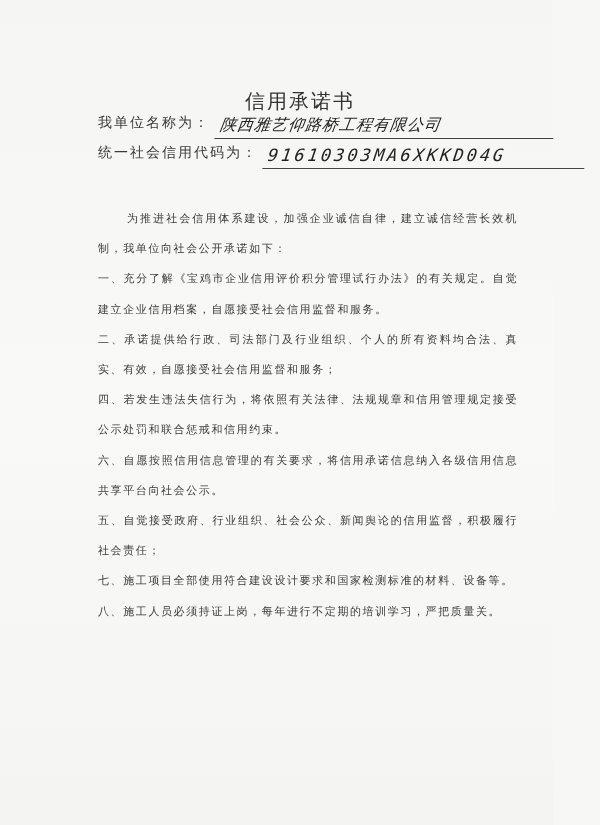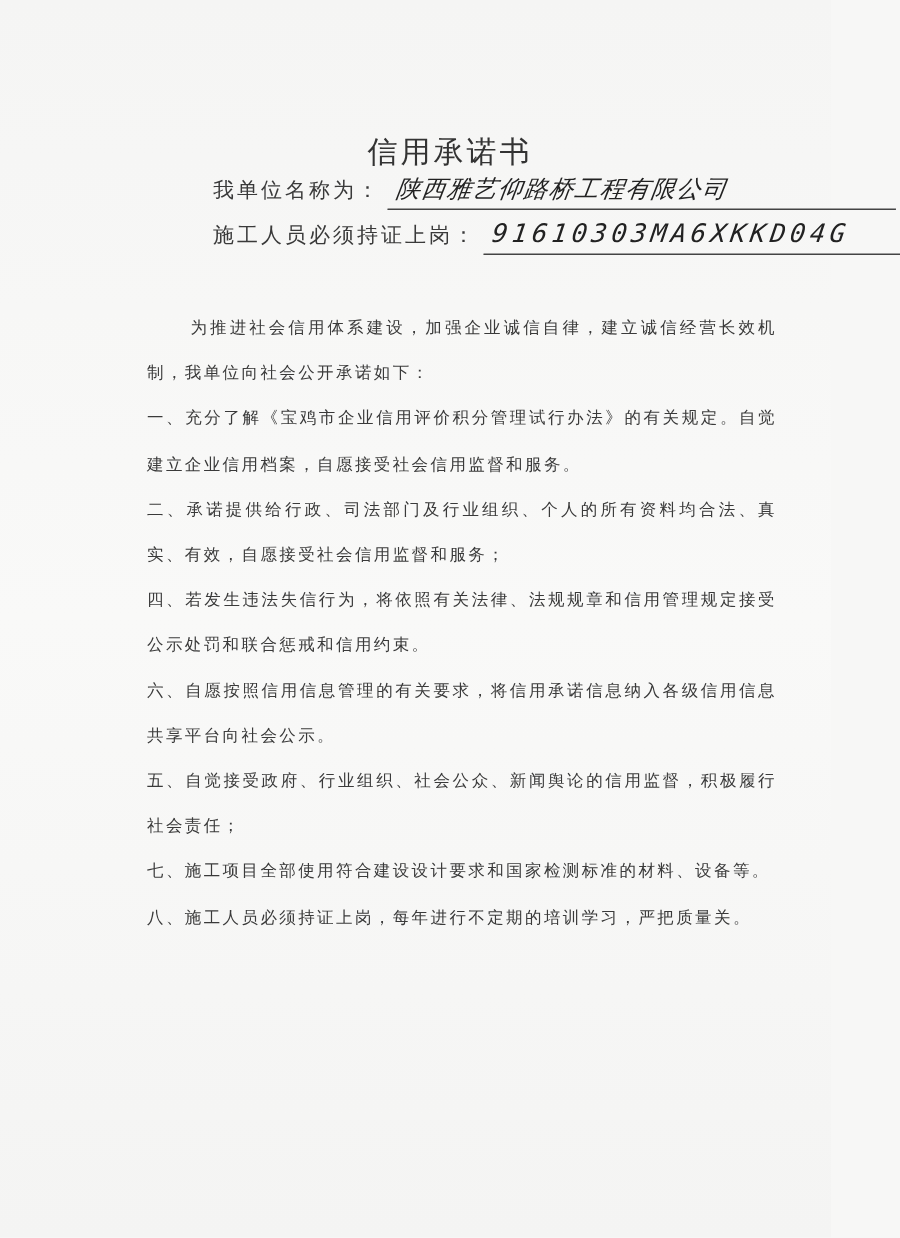--- a/index.html
+++ b/index.html
@@ -15,21 +15,21 @@
       background: linear-gradient(180deg, #f5f5f4 0%, #f9f9f8 50%, #f4f4f3 100%);
     }
     .title {
       position: absolute; left: 0; width: 600px; top: 88px;
       text-align: center; font-size: 20px; letter-spacing: 2px;
       color: #333; font-family: "DejaVu Sans", sans-serif;
     }
     .field-row {
       position: absolute; left: 98px; height: 26px;
       font-size: 14px; letter-spacing: 2px; color: #3a3a3a;
-      display: flex; align-items: center; margin-left: 44px;
+      display: flex; align-items: flex-start;
     }
     .field-row .label { white-space: nowrap; }
     .field-row .value {
       border-bottom: 1.5px solid #444;
       margin-left: 6px; padding-left: 4px;
       font-family: "DejaVu Sans Mono", monospace;
       font-style: italic; font-size: 17px; color: #222;
       letter-spacing: 3px; height: 24px; line-height: 22px;
       transform: skewX(-8deg);
       white-space: nowrap; overflow: hidden;
@@ -51,21 +51,21 @@
 
 <div class="page">
   <div class="title">信用承诺书</div>
 
   <div class="field-row row-name">
     <span class="label">我单位名称为：</span>
     <span class="value">陕西雅艺仰路桥工程有限公司</span>
   </div>
 
   <div class="field-row row-code">
-    <span class="label">施工人员必须持证上岗：</span>
+    <span class="label">统一社会信用代码为：</span>
     <span class="value">91610303MA6XKKD04G</span>
   </div>
 
   <div class="body-text">
     <p class="para indent">为推进社会信用体系建设，加强企业诚信自律，建立诚信经营长效机制，我单位向社会公开承诺如下：</p>
     <p class="para">一、充分了解《宝鸡市企业信用评价积分管理试行办法》的有关规定。自觉建立企业信用档案，自愿接受社会信用监督和服务。</p>
     <p class="para">二、承诺提供给行政、司法部门及行业组织、个人的所有资料均合法、真实、有效，自愿接受社会信用监督和服务；</p>
     <p class="para">四、若发生违法失信行为，将依照有关法律、法规规章和信用管理规定接受公示处罚和联合惩戒和信用约束。</p>
     <p class="para">六、自愿按照信用信息管理的有关要求，将信用承诺信息纳入各级信用信息共享平台向社会公示。</p>
     <p class="para">五、自觉接受政府、行业组织、社会公众、新闻舆论的信用监督，积极履行社会责任；</p>

